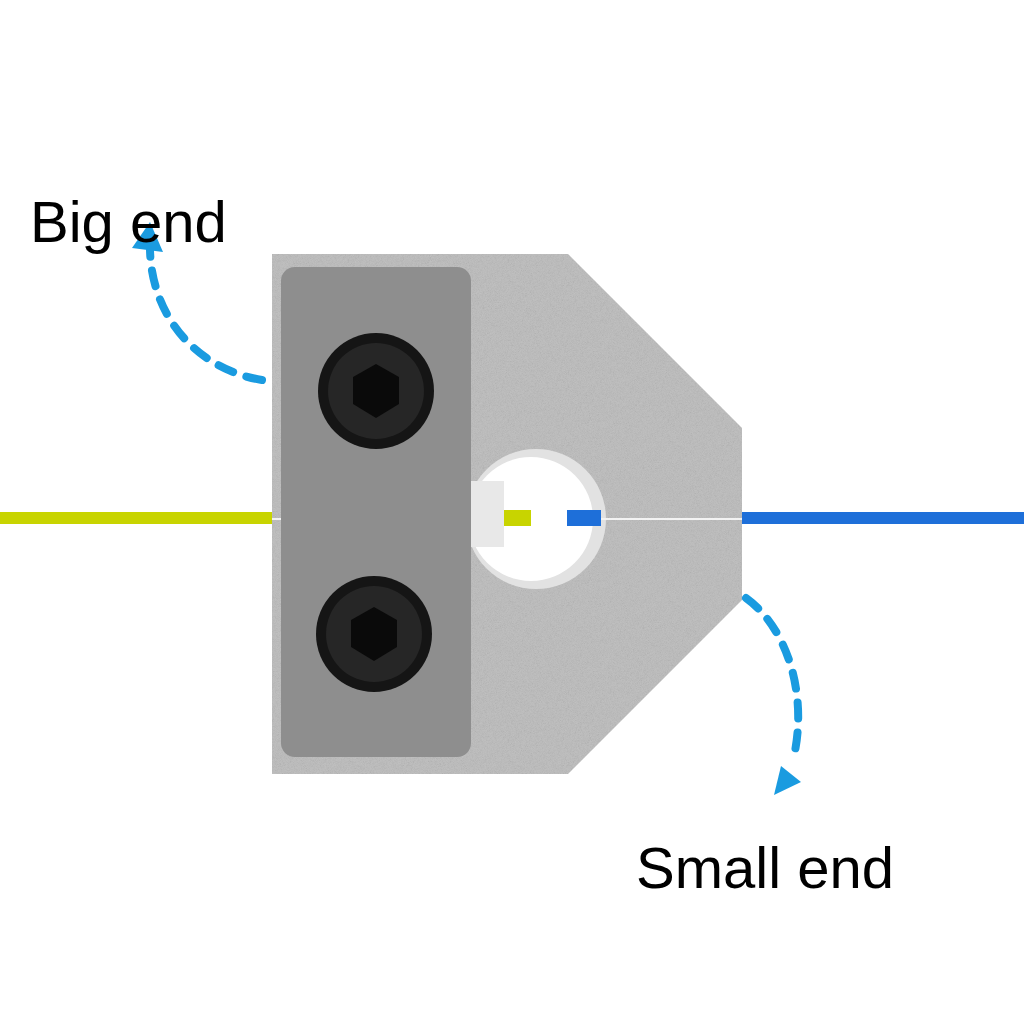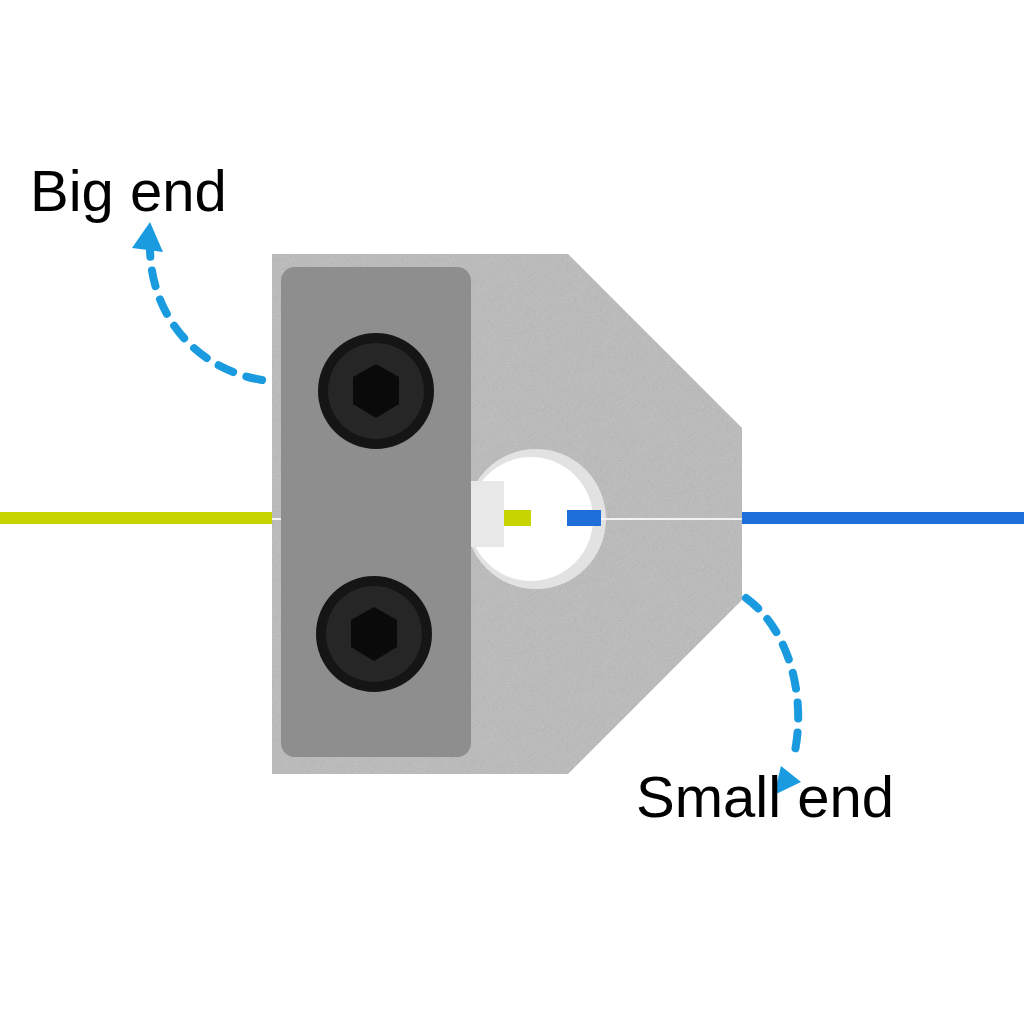--- a/index.html
+++ b/index.html
@@ -1,19 +1,19 @@
 <!DOCTYPE html>
 <html><head>
 <meta charset="utf-8">
 <style>
   html, body { margin: 0; padding: 0; background: #ffffff; }
   body { width: 1024px; height: 1024px; position: relative; overflow: hidden; font-family: "Liberation Sans", sans-serif; }
-  .label { position: absolute; color: #000; font-size: 58px; line-height: 1; white-space: nowrap; }
+  .label { position: absolute; color: #000; font-size: 58px; line-height: 1; white-space: nowrap; margin-top: 31px; }
   #big-label { left: 30px; top: 162px; }
-  #small-label { left: 636px; top: 768px; }
+  #small-label { left: 636px; top: 808px; }
   svg.scene { position: absolute; left: 0; top: 0; }
 </style>
 </head>
 <body>
 
 <svg class="scene" width="1024" height="1024" viewBox="0 0 1024 1024">
   <defs>
     <filter id="grain" x="0" y="0" width="100%" height="100%">
       <feTurbulence type="fractalNoise" baseFrequency="1.6" numOctaves="2" seed="3" result="n"></feTurbulence>
       <feColorMatrix type="saturate" values="0" in="n" result="g"></feColorMatrix>

